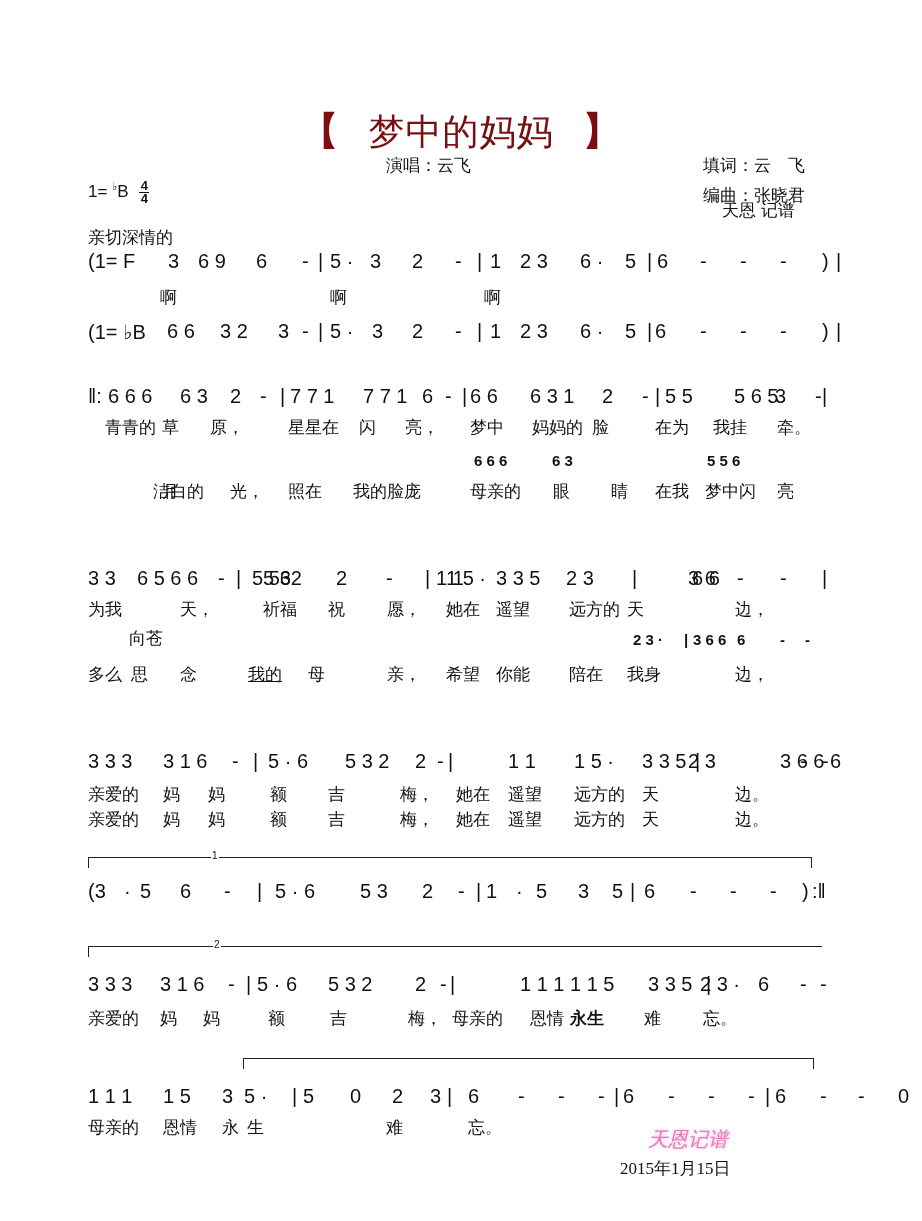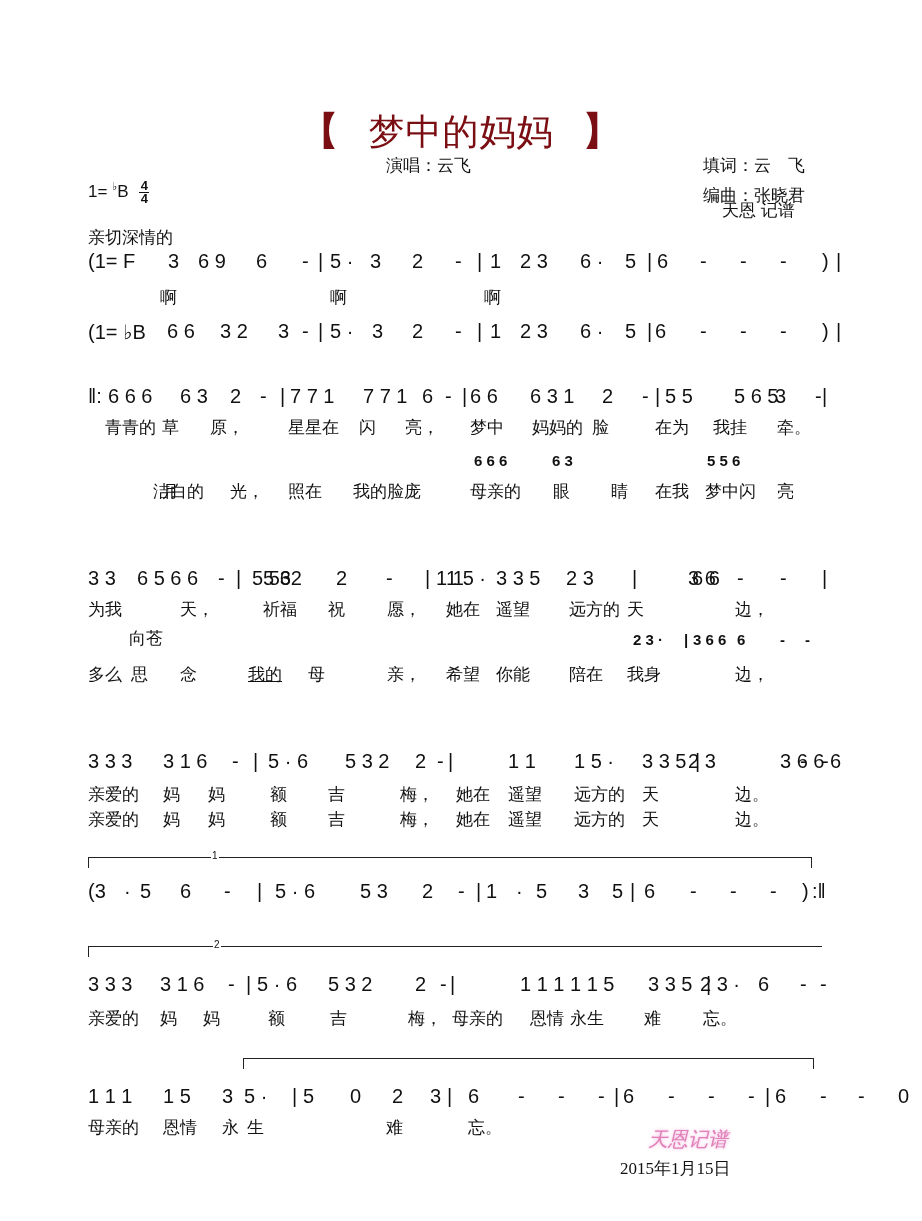--- a/index.html
+++ b/index.html
@@ -269,21 +269,21 @@
     <div class="abs note" style="left: 800px; top: 973px;">-</div>
     <div class="abs note" style="left: 820px; top: 973px;">-</div>
     <div class="abs lyric" style="left: 88px; top: 1007px;">亲爱的</div>
     <div class="abs lyric" style="left: 160px; top: 1007px;">妈</div>
     <div class="abs lyric" style="left: 203px; top: 1007px;">妈</div>
     <div class="abs lyric" style="left: 268px; top: 1007px;">额</div>
     <div class="abs lyric" style="left: 330px; top: 1007px;">吉</div>
     <div class="abs lyric" style="left: 408px; top: 1007px;">梅，</div>
     <div class="abs lyric" style="left: 452px; top: 1007px;">母亲的</div>
     <div class="abs lyric" style="left: 530px; top: 1007px;">恩情</div>
-    <div class="abs lyric" style="left: 570px; top: 1007px;">永生</div>
+    <div class="abs lyric" style="left: 570px; top: 1007px; font-weight: bold;">永生</div>
     <div class="abs lyric" style="left: 644px; top: 1007px;">难</div>
     <div class="abs lyric" style="left: 703px; top: 1007px;">忘。</div>
     <div class="abs note" style="left: 88px; top: 1085px;">1 1 1</div>
     <div class="abs note" style="left: 163px; top: 1085px;">1 5</div>
     <div class="abs note" style="left: 222px; top: 1085px;">3</div>
     <div class="abs note" style="left: 244px; top: 1085px;">5 ·</div>
     <div class="abs note" style="left: 292px; top: 1085px;">|</div>
     <div class="abs note" style="left: 303px; top: 1085px;">5</div>
     <div class="abs note" style="left: 350px; top: 1085px;">0</div>
     <div class="abs note" style="left: 392px; top: 1085px;">2</div>

